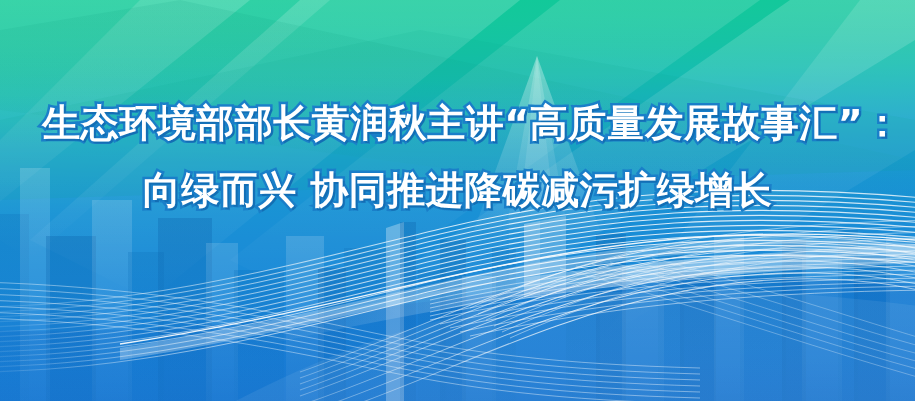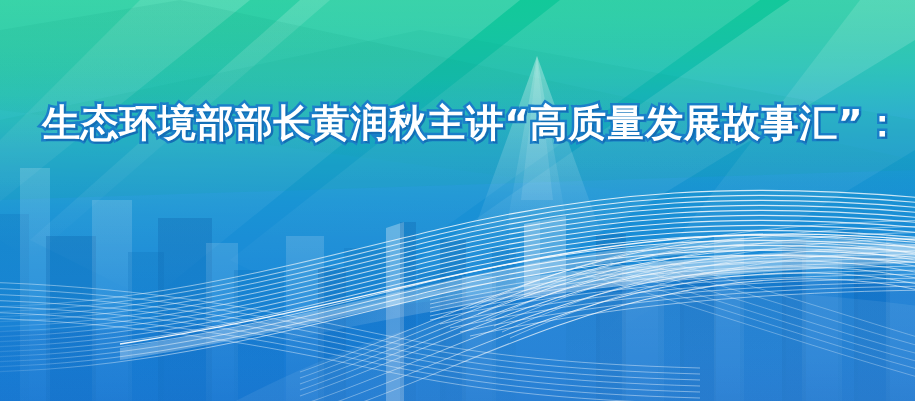--- a/index.html
+++ b/index.html
@@ -285,15 +285,16 @@
         <path d="M 120,344 C 280,320 400,284 540,258 C 680,232 800,228 935,242"></path>
       </g>
       <path d="M 120,348 C 280,324 400,288 540,262 C 680,236 800,232 935,246 L 935,258 C 800,244 680,248 540,274 C 400,300 280,336 120,360 Z" fill="#ffffff" opacity="0.28"></path>
 
       <path d="M 230,404 C 330,352 420,318 540,300 C 660,282 800,290 935,308 L 935,404 Z" fill="#ffffff" opacity="0.07"></path>
     </svg>
   </div>
 
   <div id="title-block">
     <div class="title-line" id="title-line-1">生态环境部部长黄润秋主讲“高质量发展故事汇”：</div>
+    <div class="title-line" id="title-line-2">向绿而兴 协同推进降碳减污扩绿增长</div>
   </div>
 
 </div>
 
 </body></html>

